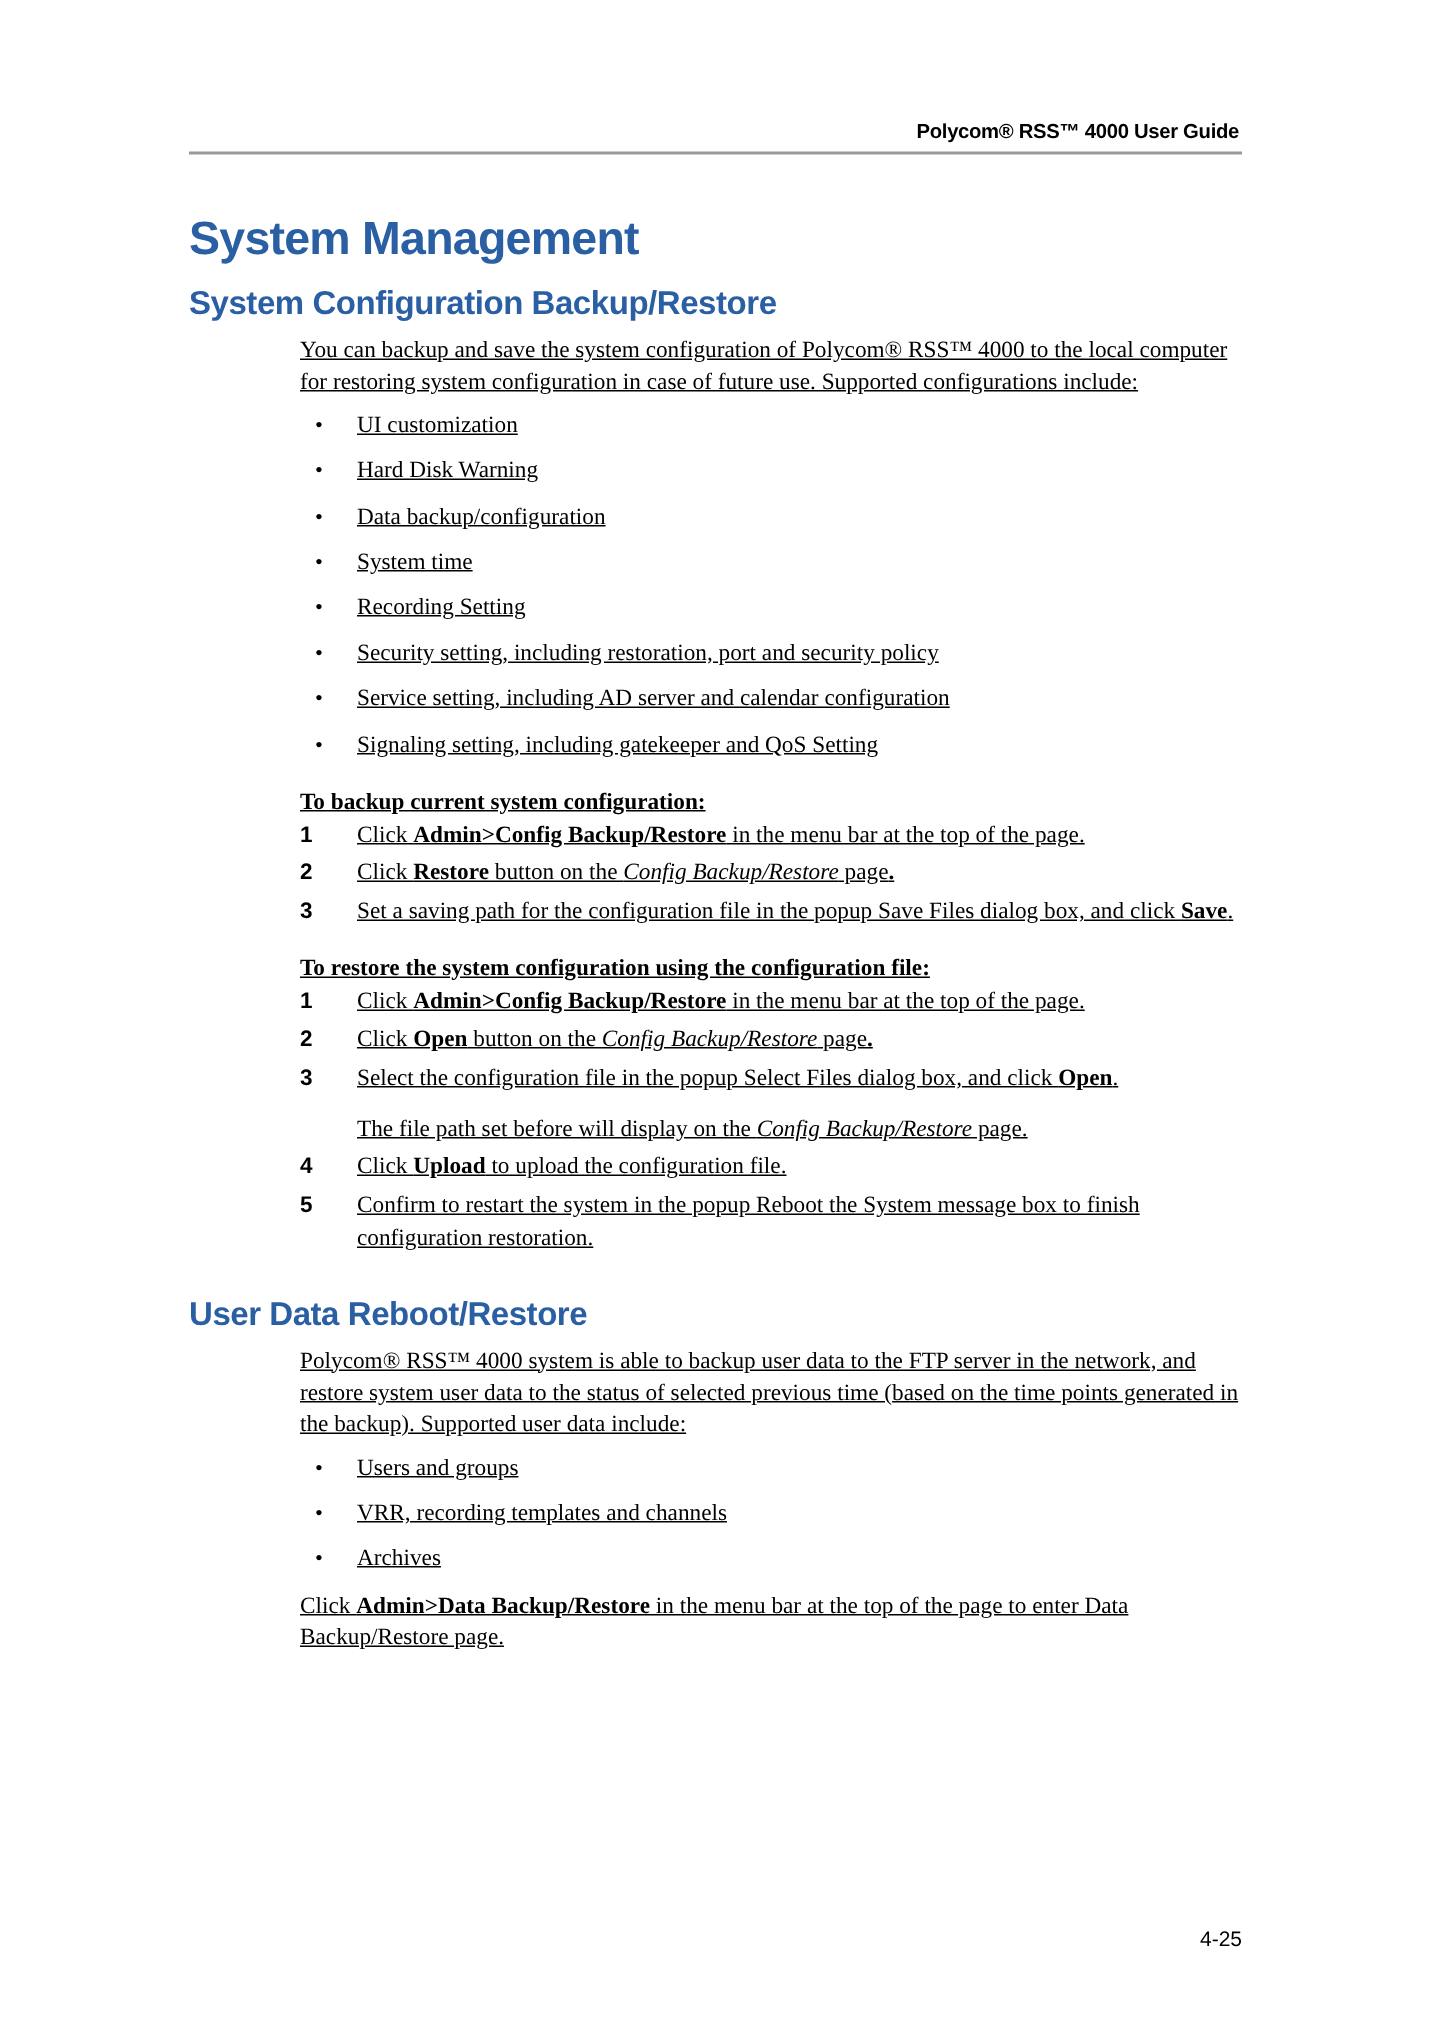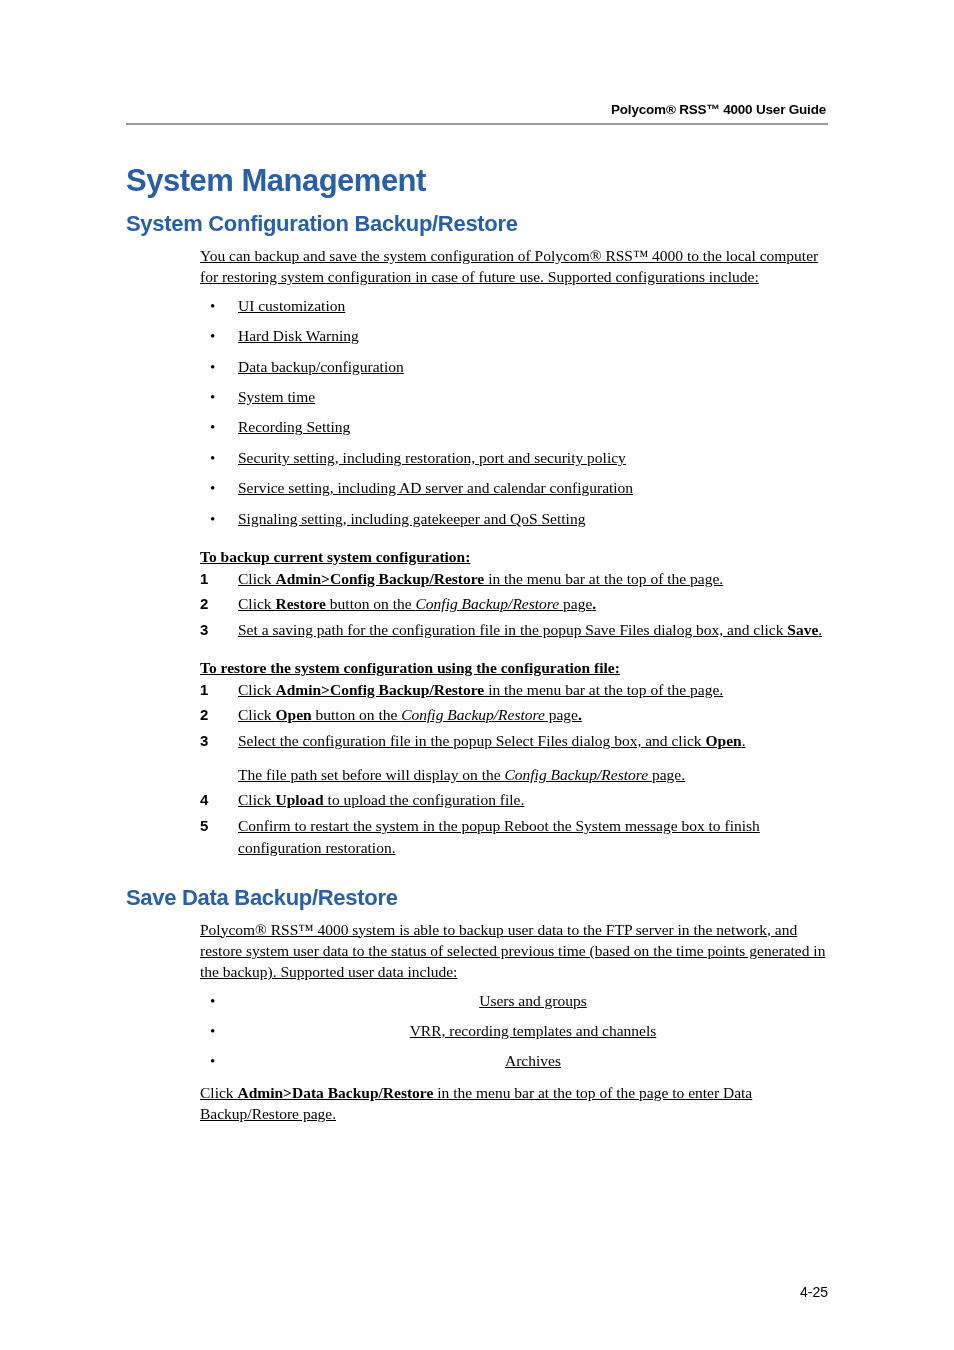--- a/index.html
+++ b/index.html
@@ -17,21 +17,20 @@
     padding: 80px 126px 60px 126px;
   }
   .header-title {
     text-align: right;
     font-family: "Arial Black", Arial, sans-serif;
     font-weight: 900;
     font-size: 13.5px;
     letter-spacing: -0.2px;
     margin-bottom: 6px;
     padding-right: 2px;
-    margin-top: 22px;
   }
   .divider {
     border: none;
     border-top: 2px solid #9a9a9a;
     margin: 0 0 38px 0;
   }
   .h1 {
     font-family: "Arial Black", Arial, sans-serif;
     font-weight: 900;
     font-size: 31px;
@@ -161,26 +160,26 @@
     </ol>
     <div class="step-extra">The file path set before will display on the <i>Config Backup/Restore</i> page.</div>
     <ol class="steps">
       <li><span class="num">4</span>Click <b>Upload</b> to upload the configuration file.</li>
       <li><span class="num">5</span>Confirm to restart the system in the popup Reboot the System message box to finish configuration restoration.</li>
     </ol>
   </div>
 
   <div class="section-gap"></div>
 
-  <h2 class="h2">Save Data Backup/Restore</h2>
+  <h2 class="h2">User Data Reboot/Restore</h2>
 
   <div class="content-block">
     <p class="para">Polycom® RSS™ 4000 system is able to backup user data to the FTP server in the network, and restore system user data to the status of selected previous time (based on the time points generated in the backup). Supported user data include:</p>
 
-    <ul class="bullets" style="margin-bottom:4px;text-align:center;">
+    <ul class="bullets" style="margin-bottom:4px;">
       <li>Users and groups</li>
       <li>VRR, recording templates and channels</li>
       <li>Archives</li>
     </ul>
 
     <p class="para">Click <b>Admin&gt;Data Backup/Restore</b> in the menu bar at the top of the page to enter Data Backup/Restore page.</p>
   </div>
 
   <div class="page-num">4-25</div>
 </div>

